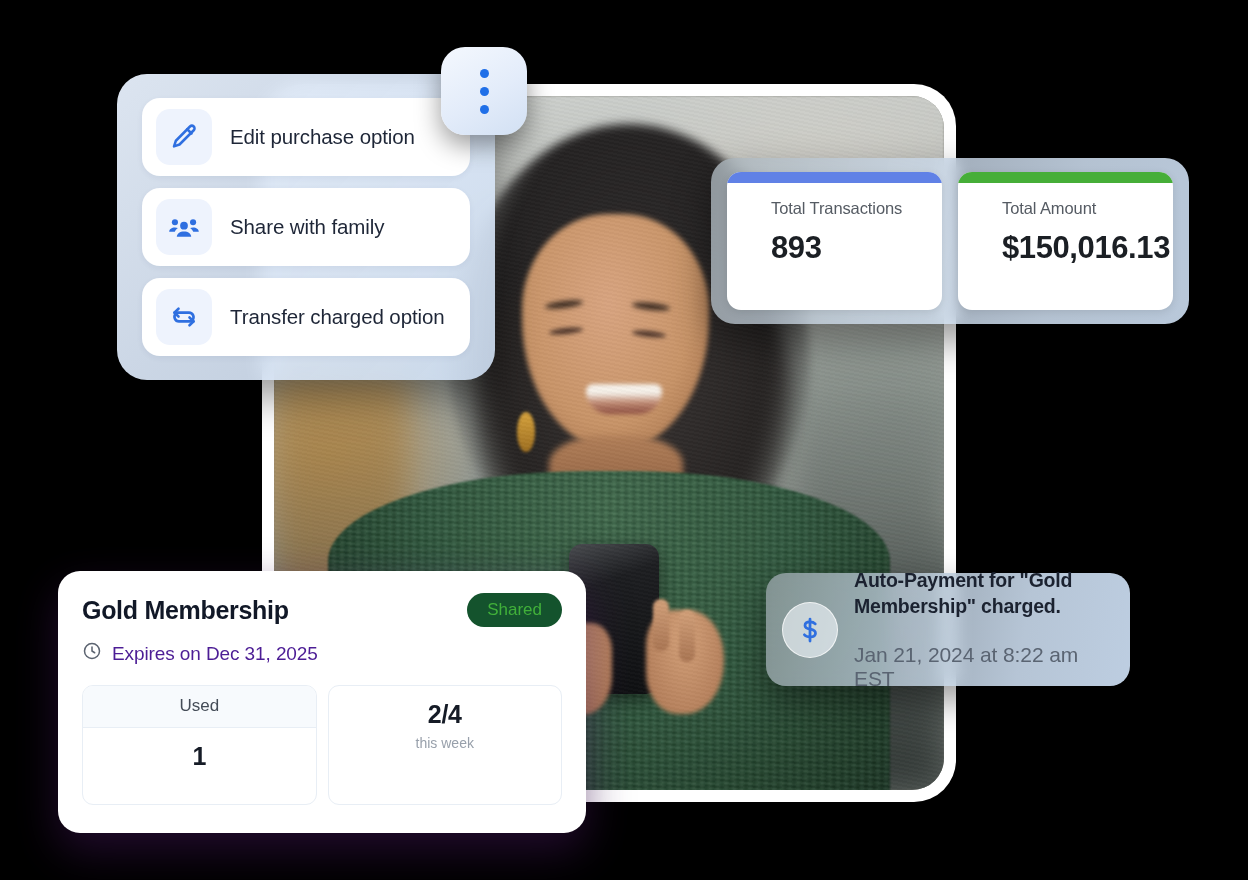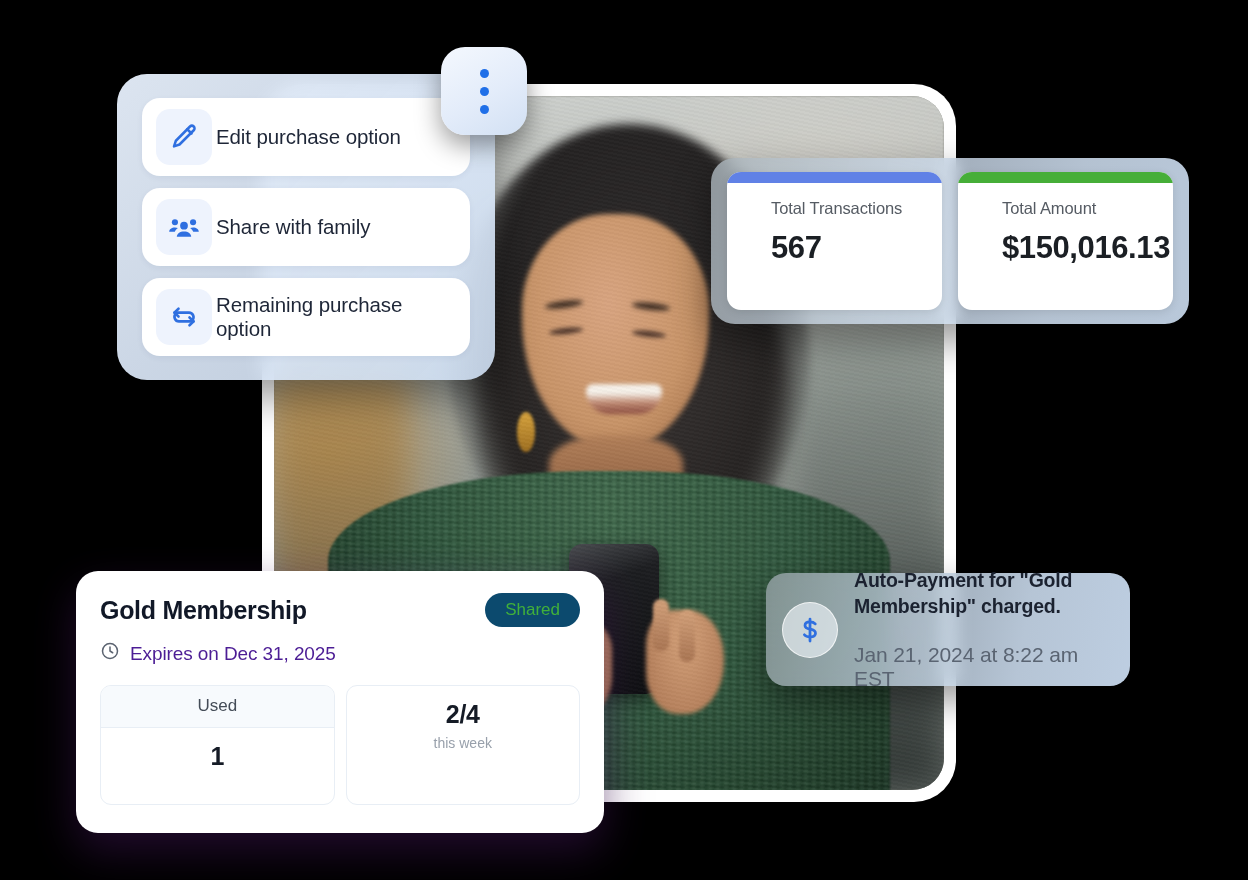--- a/index.html
+++ b/index.html
@@ -164,21 +164,21 @@
     backdrop-filter: blur(10px);
     box-shadow: 0 16px 40px rgba(0,0,0,0.42);
     display: flex; flex-direction: column; gap: 12px;
   }
   .menu-item {
     height: 78px;
     background: #fff;
     border-radius: 18px;
     display: flex; align-items: center;
     padding: 0 14px;
-    gap: 4px;
+    gap: 18px;
     box-shadow: 0 2px 6px rgba(20,40,80,0.06);
   }
   .menu-icon-box {
     width: 56px; height: 56px;
     border-radius: 14px;
     background: #eef3fd;
     display: flex; align-items: center; justify-content: center;
     flex: 0 0 auto;
   }
   .menu-icon-box svg { display:block; }
@@ -225,32 +225,32 @@
     box-shadow: 0 2px 8px rgba(0,0,0,0.1);
   }
   .stat-bar { height: 11px; width: 100%; }
   .stat-body { padding: 16px 20px 0 20px; margin-left: 24px; }
   .stat-label { font-size: 16.5px; color: #555b63; letter-spacing: -0.1px; }
   .stat-value { font-size: 31px; font-weight: 700; color: #1b1f24; margin-top: 12px; letter-spacing: -0.4px; }
 
   
   .member-card {
     position: absolute;
-    left: 76px; top: 571px;
+    left: 58px; top: 571px;
     width: 528px; height: 262px;
     background: #fff;
     border-radius: 22px;
     padding: 22px 24px;
     box-shadow: 0 18px 44px rgba(60,20,80,0.55);
     z-index: 7;
   }
   .member-head { display: flex; align-items: center; justify-content: space-between; }
   .member-title { font-size: 25px; font-weight: 700; color: #111827; letter-spacing: -0.3px; }
   .badge-shared {
-    background: #0c4a6e; color: #41b03a;
+    background: #14532d; color: #41b03a;
     font-size: 17px;
     padding: 7px 20px; border-radius: 999px;
   }
   .member-expiry {
     display: flex; align-items: center; gap: 10px;
     margin-top: 14px;
     font-size: 19px; color: #4c1d95; letter-spacing: -0.1px;
   }
   .member-stats { display: flex; gap: 11px; margin-top: 19px; }
   .mstat {
@@ -356,36 +356,36 @@
 
     <div class="menu-item">
       <span class="menu-icon-box">
         <svg width="30" height="30" viewBox="0 0 24 24" fill="none" stroke="#2f6fe0" stroke-width="2.1" stroke-linecap="round" stroke-linejoin="round">
           <path d="M4.5 8.5h11.5a3.6 3.6 0 0 1 2.6 6.1"></path>
           <path d="M7.6 5.4 4.3 8.5l3.3 3.1"></path>
           <path d="M19.5 15.5H8a3.6 3.6 0 0 1-2.6-6.1"></path>
           <path d="M16.4 18.6l3.3-3.1-3.3-3.1"></path>
         </svg>
       </span>
-      <span class="menu-label">Remaining purchase option</span>
+      <span class="menu-label">Transfer charged option</span>
     </div>
   </div>
 
   <div class="kebab">
     <i></i>
     <i></i>
     <i></i>
   </div>
 
   <div class="stats-panel">
     <div class="stat-card">
       <div class="stat-bar" style="background:#6081E6;"></div>
       <div class="stat-body">
         <div class="stat-label">Total Transactions</div>
-        <div class="stat-value">567</div>
+        <div class="stat-value">893</div>
       </div>
     </div>
     <div class="stat-card">
       <div class="stat-bar" style="background:#46AE38;"></div>
       <div class="stat-body">
         <div class="stat-label">Total Amount</div>
         <div class="stat-value">$150,016.13</div>
       </div>
     </div>
   </div>

